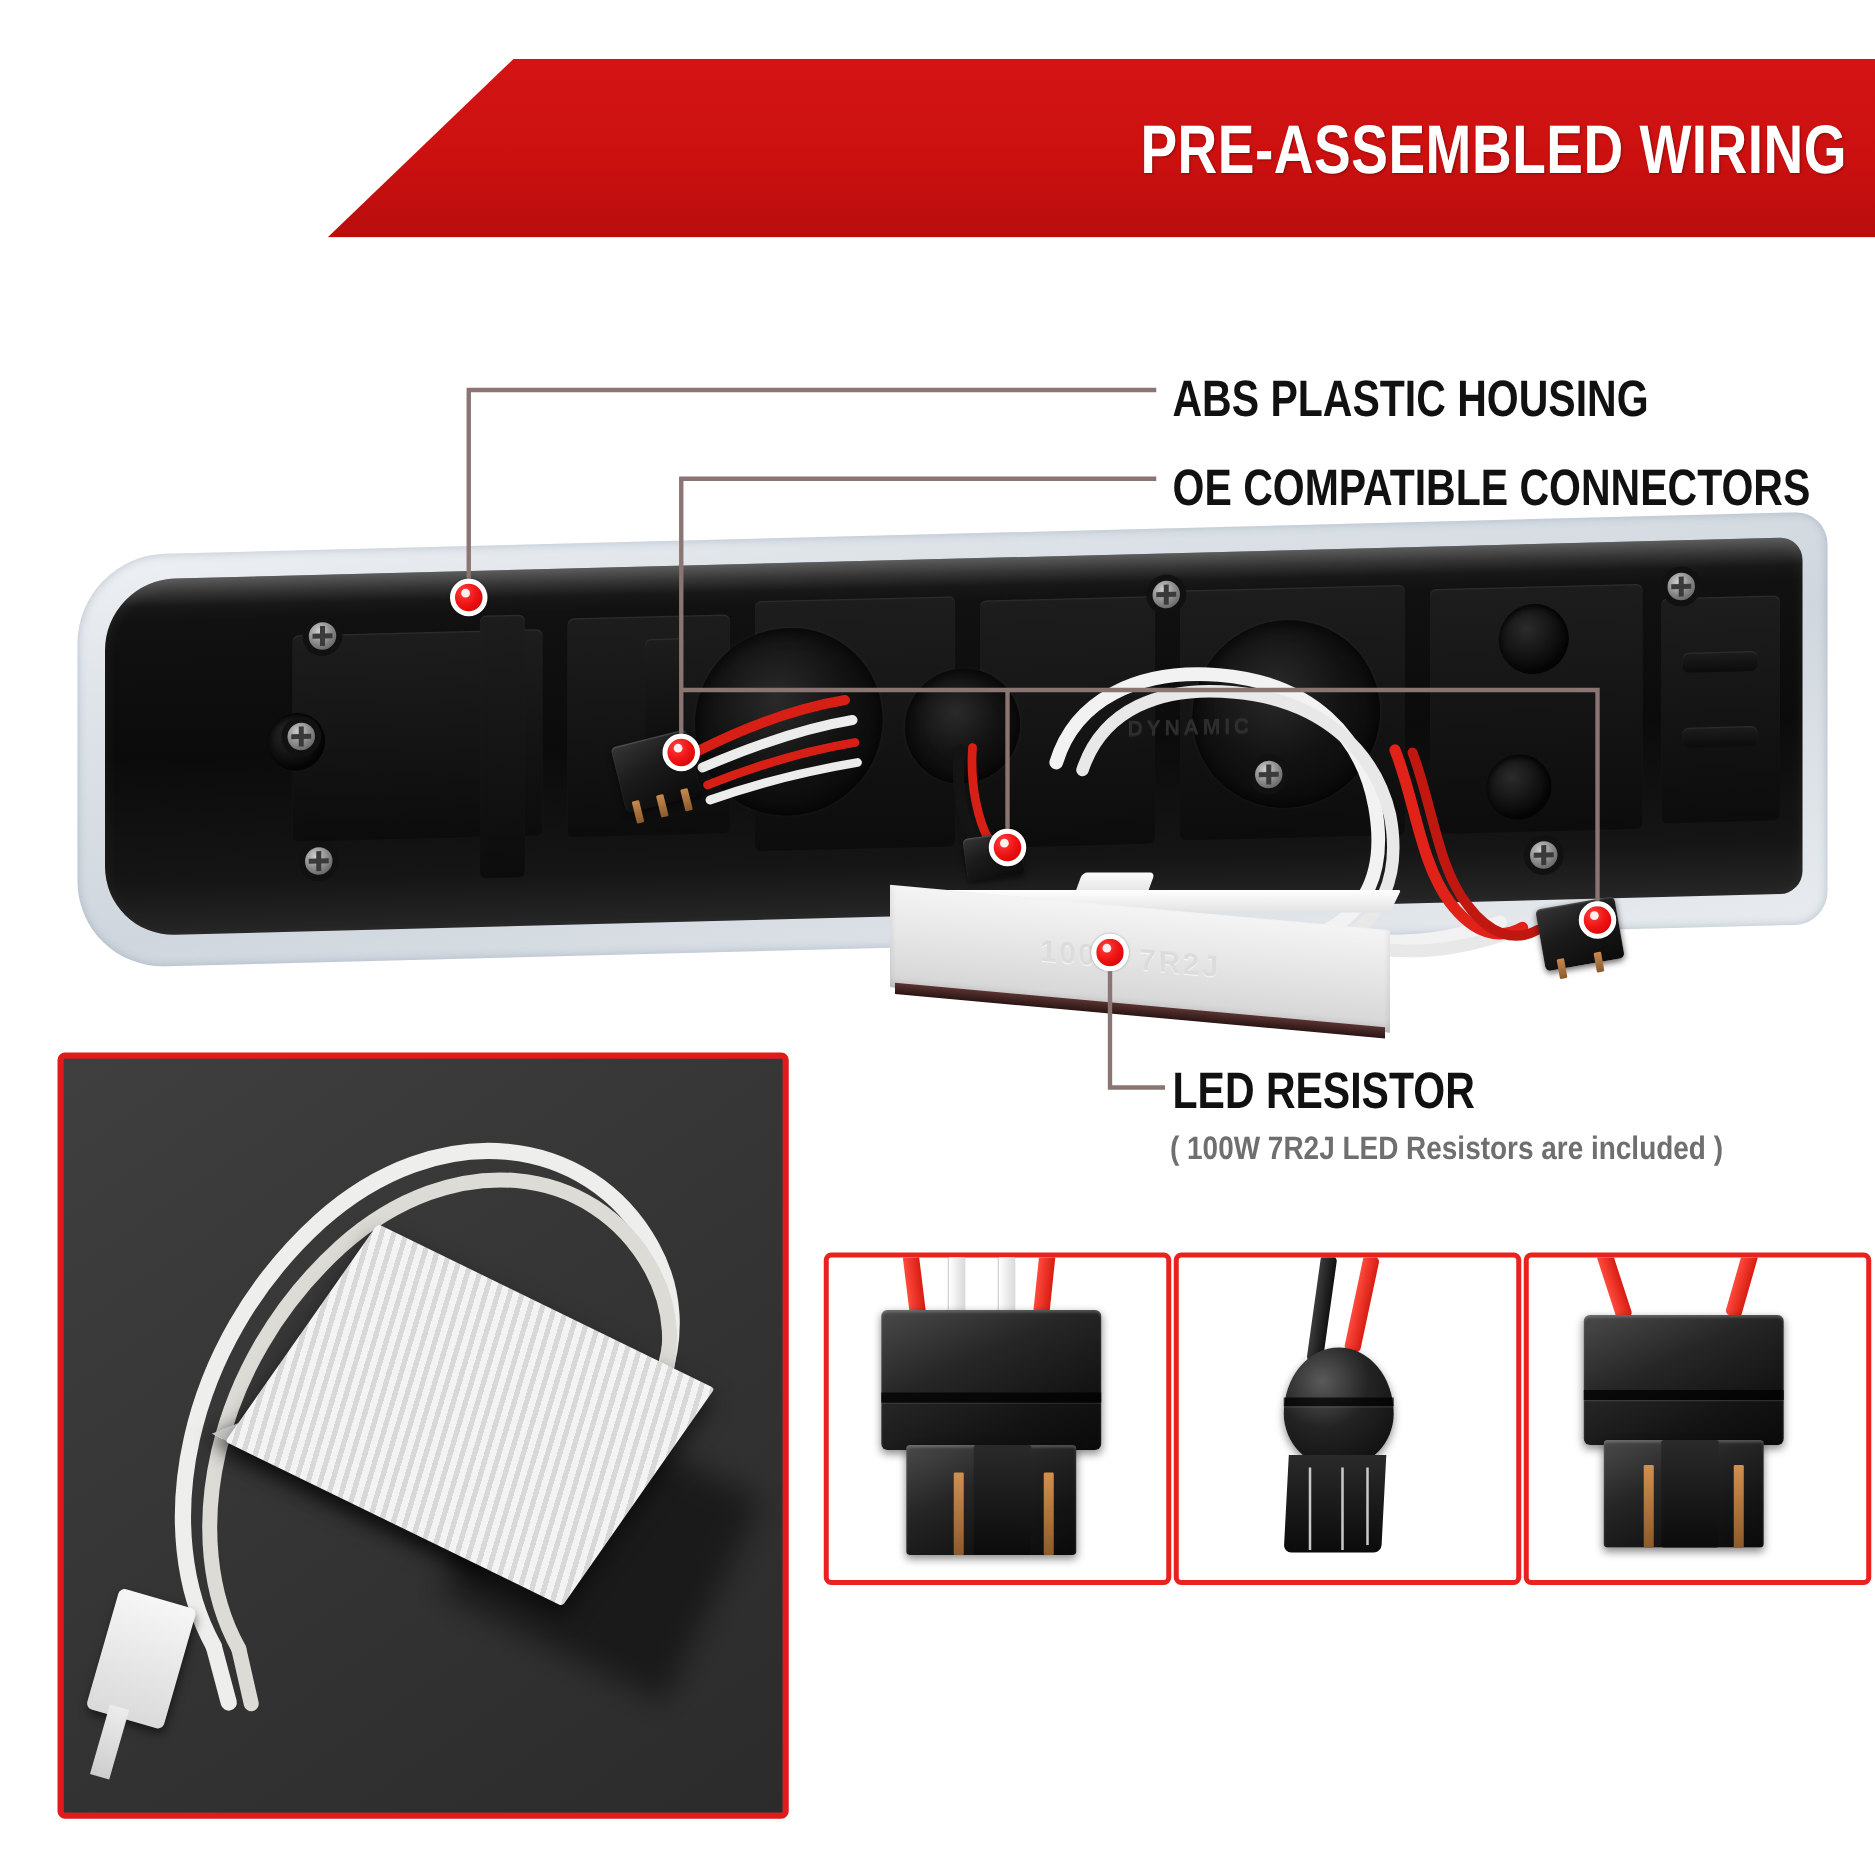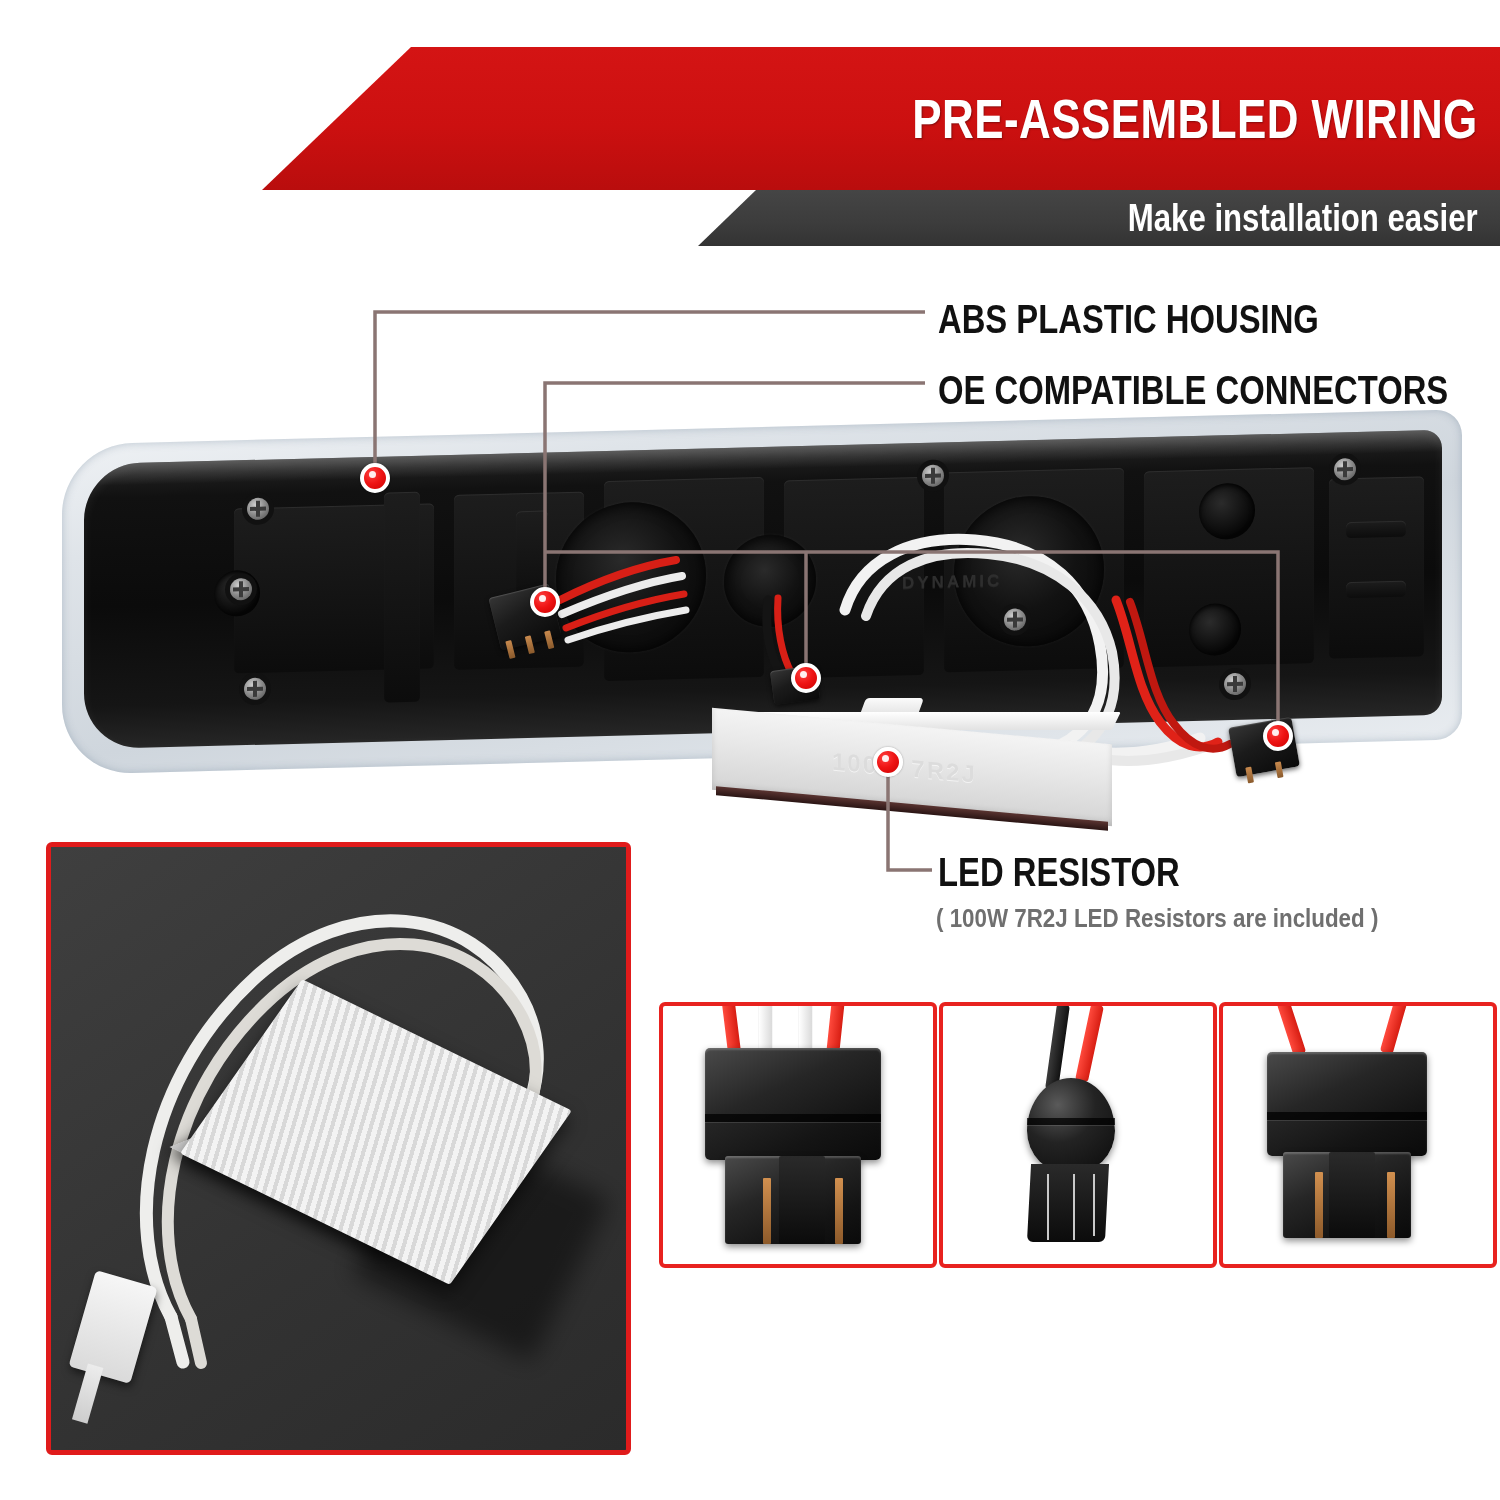--- a/index.html
+++ b/index.html
@@ -259,23 +259,20 @@
     position:absolute; background:#c9c9c9; width:2px;
   }
 </style>
 </head>
 <body>
 
 <div id="stage">
 
   <div class="banner-red">
     <div class="banner-red-title">PRE-ASSEMBLED WIRING</div>
-  </div>
-  <div class="banner-dark">
-    <div class="banner-dark-sub">Make installation easier</div>
   </div>
 
   <div id="taillight">
     <div class="tl-lens"></div>
     <div class="tl-body">
 
       <div class="tl-rib" style="left:150px;  top:48px;  width:200px; height:165px;"></div>
       <div class="tl-rib" style="left:300px;  top:36px;  width:36px;  height:210px;"></div>
       <div class="tl-rib" style="left:370px;  top:40px;  width:130px; height:175px;"></div>
       <div class="tl-rib" style="left:432px;  top:58px;  width:32px;  height:100px;"></div>

